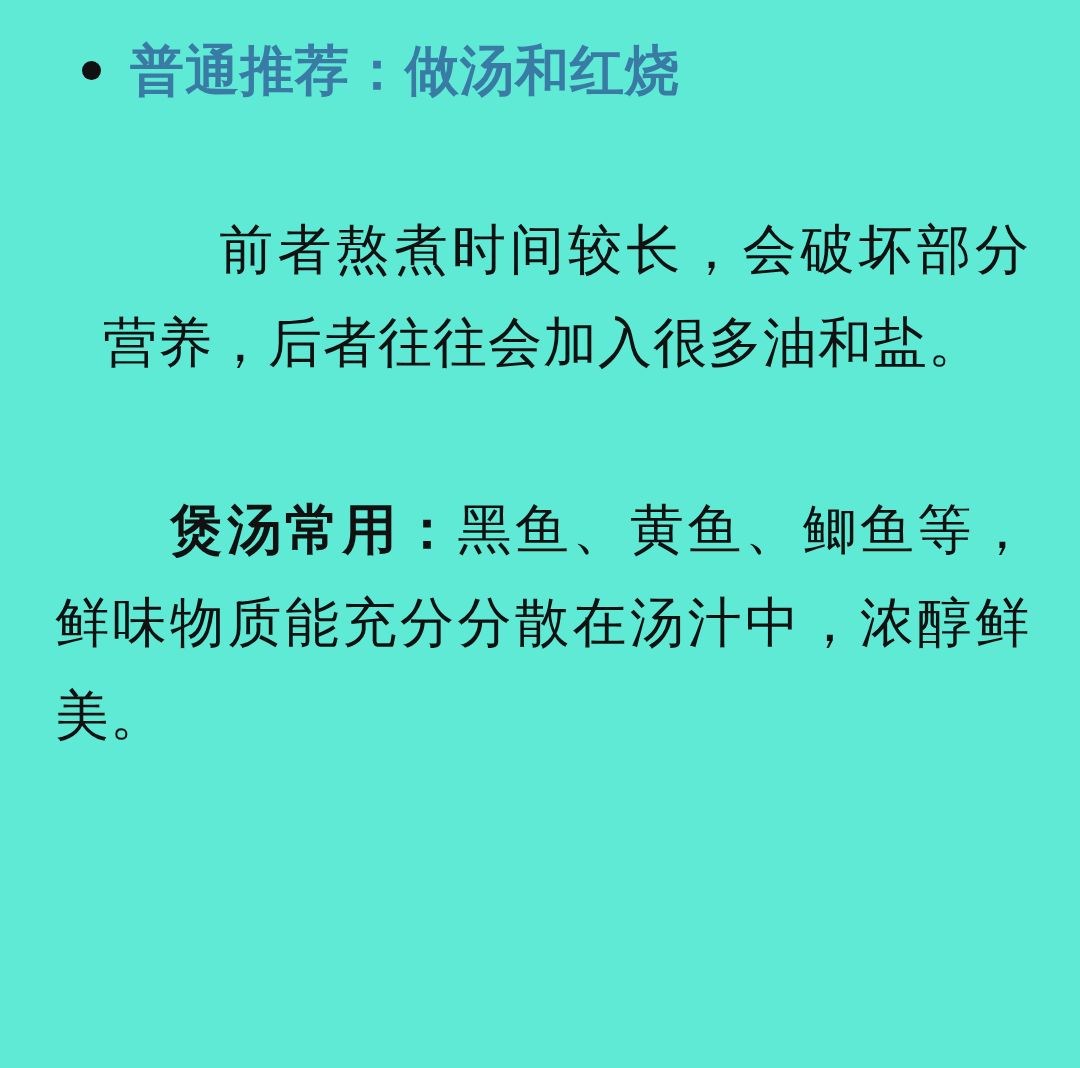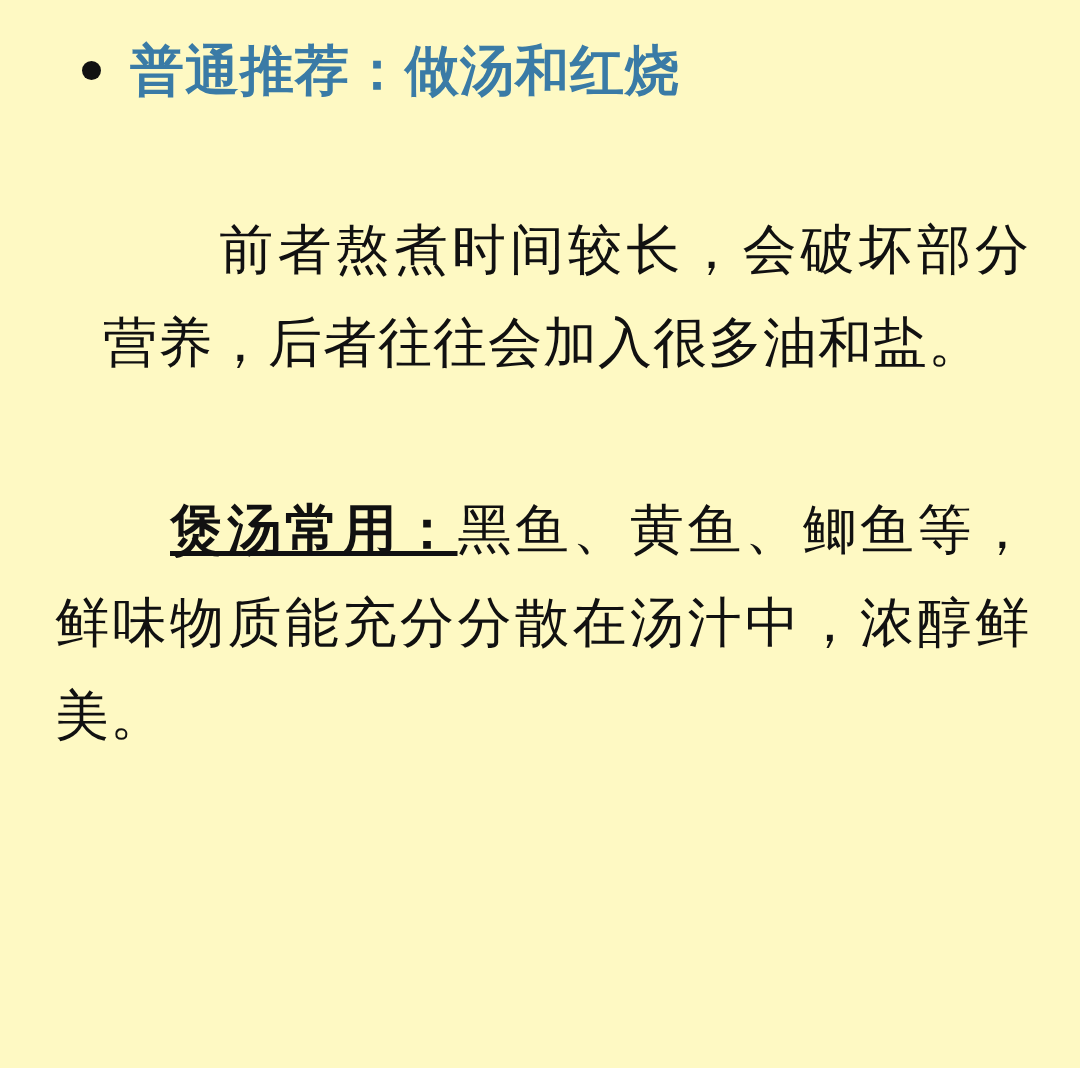--- a/index.html
+++ b/index.html
@@ -11,21 +11,21 @@
     width: 1080px;
     height: 1068px;
     overflow: hidden;
     font-family: "Liberation Sans", sans-serif;
   }
   .page {
     box-sizing: border-box;
     width: 1080px;
     height: 1068px;
     padding: 24px 50px 0 55px;
-    background: #fef9c3;
+    background: #5eead4;
   }
   .heading-row {
     display: flex;
     align-items: center;
     line-height: 93px;
     height: 93px;
   }
   .bullet {
     display: inline-block;
     width: 19px;
@@ -46,21 +46,20 @@
   .para {
     margin: 0;
     font-size: 54px;
     line-height: 93px;
     letter-spacing: 1px;
     text-align: justify;
     color: #111111;
   }
   .para .lead {
     font-weight: 700;
-    text-decoration: underline;
   }
   .para-1 { margin-top: 86px; }
   .para-2 { margin-top: 94px; }
   .para-3 { margin-top: 97px; }
 </style>
 </head>
 <body>
 
 <div class="page">
 

